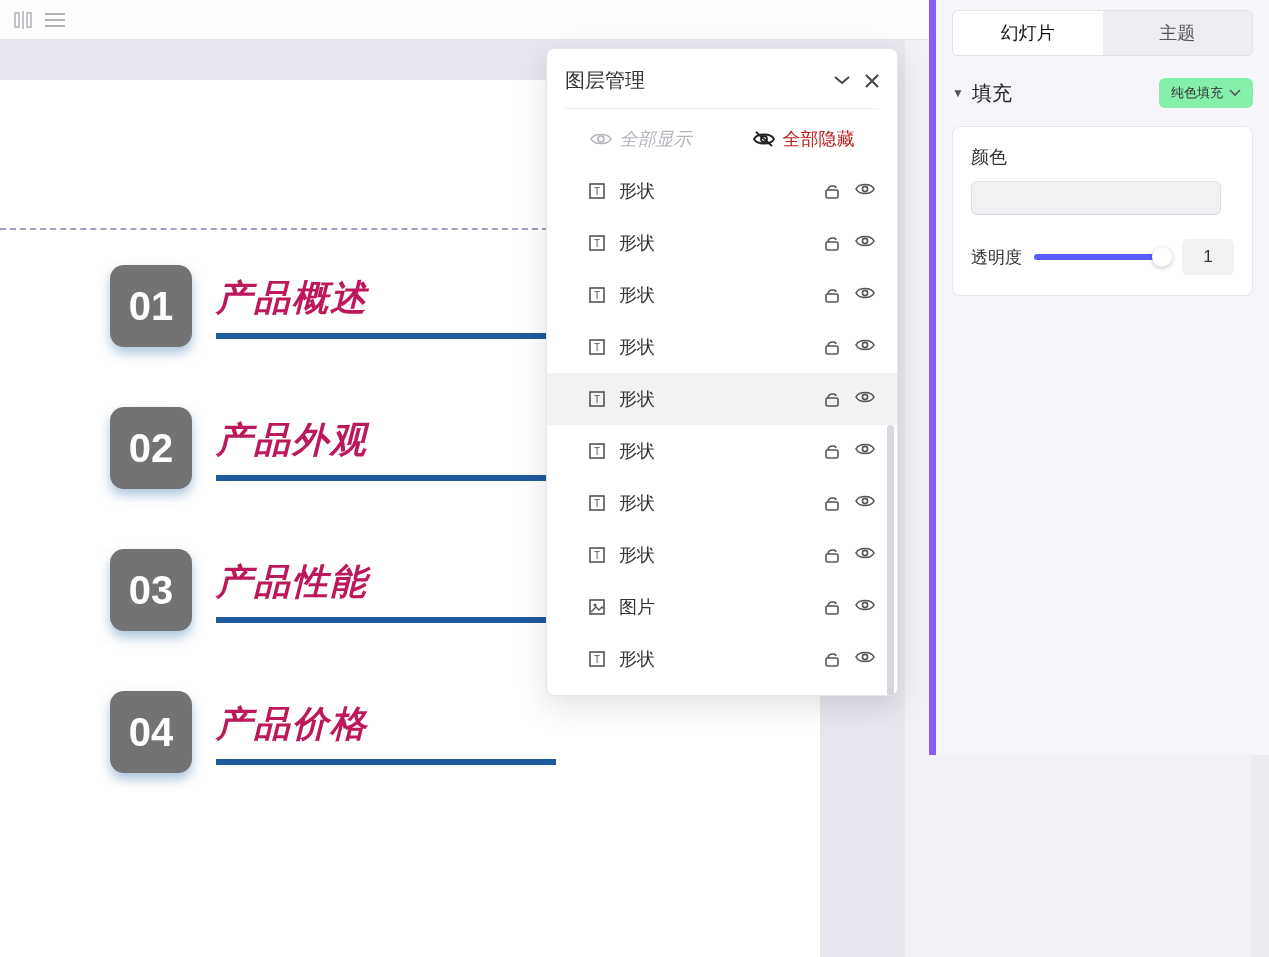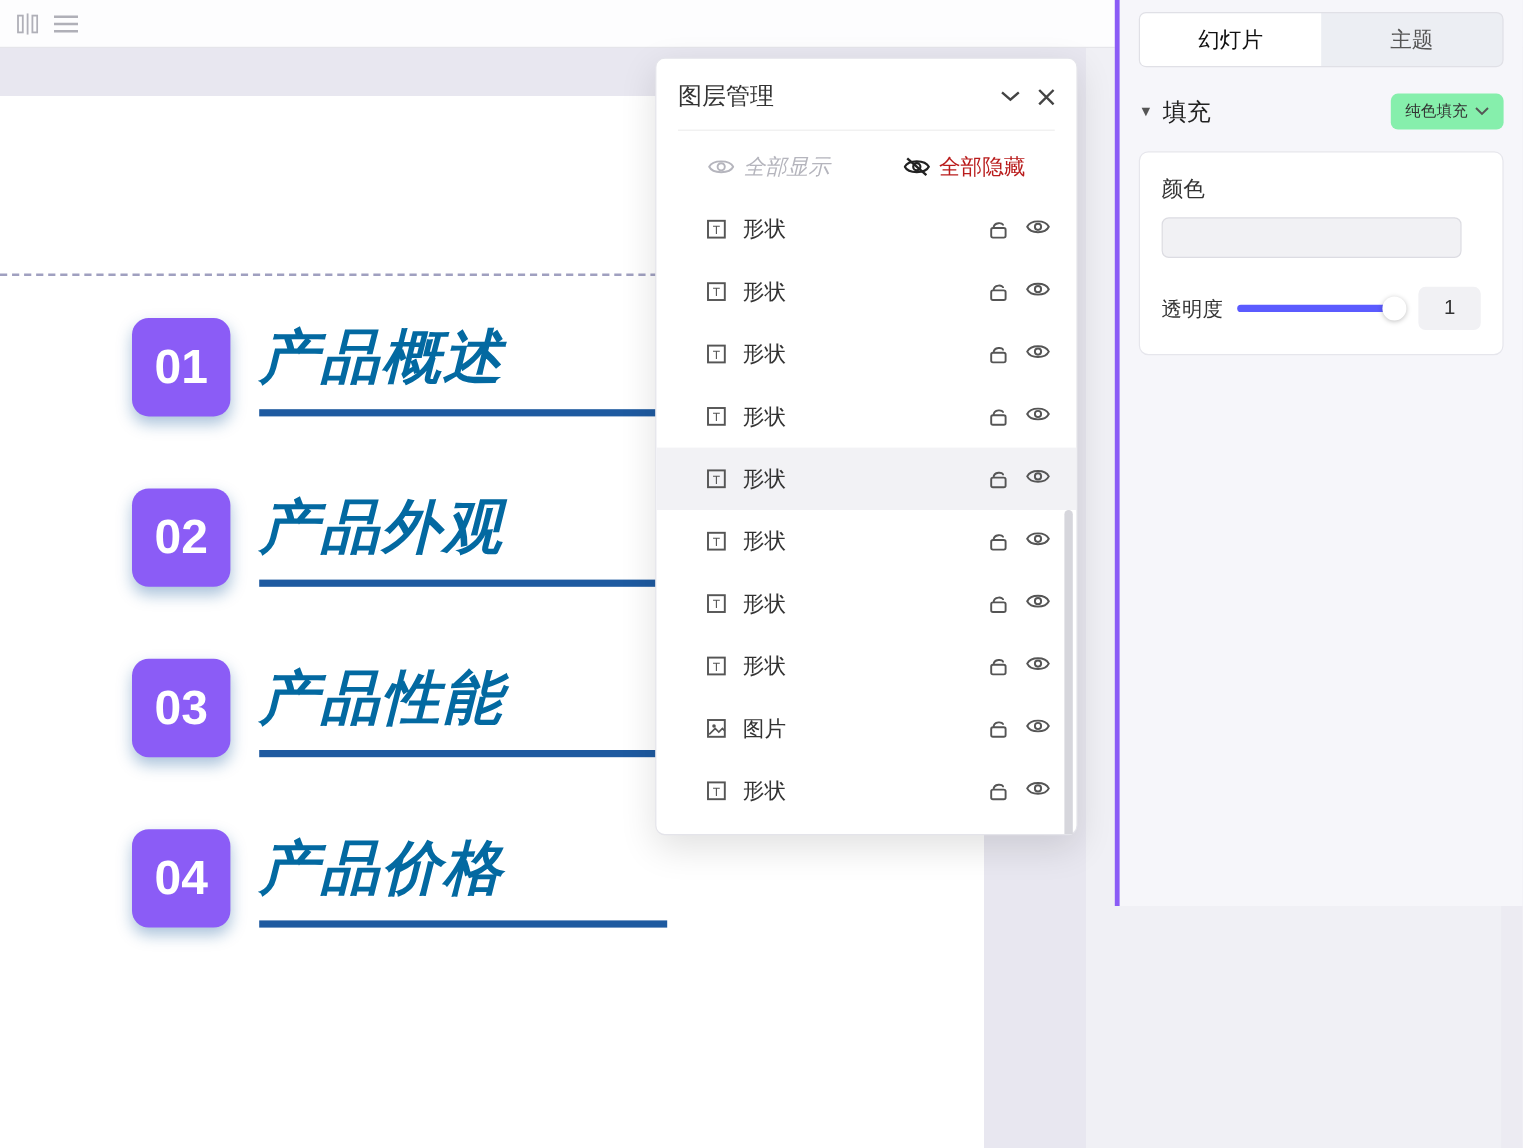--- a/index.html
+++ b/index.html
@@ -61,36 +61,36 @@
   padding: 185px 0 0 110px;
 }
 .toc-item {
   display: flex;
   align-items: center;
   gap: 24px;
   margin-bottom: 60px;
 }
 .toc-num {
   width: 82px; height: 82px;
-  background: #8b5cf6;
+  background: #737373;
   border-radius: 14px;
   box-shadow: 0 6px 12px rgba(15,83,152,0.35);
   color: #fff;
   font-size: 40px;
   font-weight: 700;
   display: flex; align-items:center; justify-content:center;
 }
 .toc-text-wrap {
   display: flex; flex-direction: column; gap: 10px;
 }
 .toc-text {
-  font-size: 49px;
+  font-size: 36px;
   font-weight: 700;
   font-style: italic;
-  color: #0369a1;
+  color: #be185d;
   letter-spacing: 2px;
 }
 .toc-underline {
   width: 340px; height: 6px;
   background: #1e5aa0;
 }
 
 
 .slide-sel {
   position: absolute;
@@ -147,21 +147,21 @@
   width:7px; height:290px;
   background:#d6d6dc; border-radius:4px;
 }
 
 
 .sidebar {
   position: absolute;
   top: 0; right: 0;
   width: 340px; height: 755px;
   background: #f6f6fa;
-  border-left: 4px solid #8b5cf6;
+  border-left: 7px solid #8b5cf6;
   padding: 10px 16px;
 }
 .sb-tabs {
   display:flex; border:1px solid #e0e0e6; border-radius:6px;
   overflow:hidden; background:#eceef3;
 }
 .sb-tab {
   flex:1; text-align:center; padding:10px 0;
   font-size: 18px; color:#555;
 }

